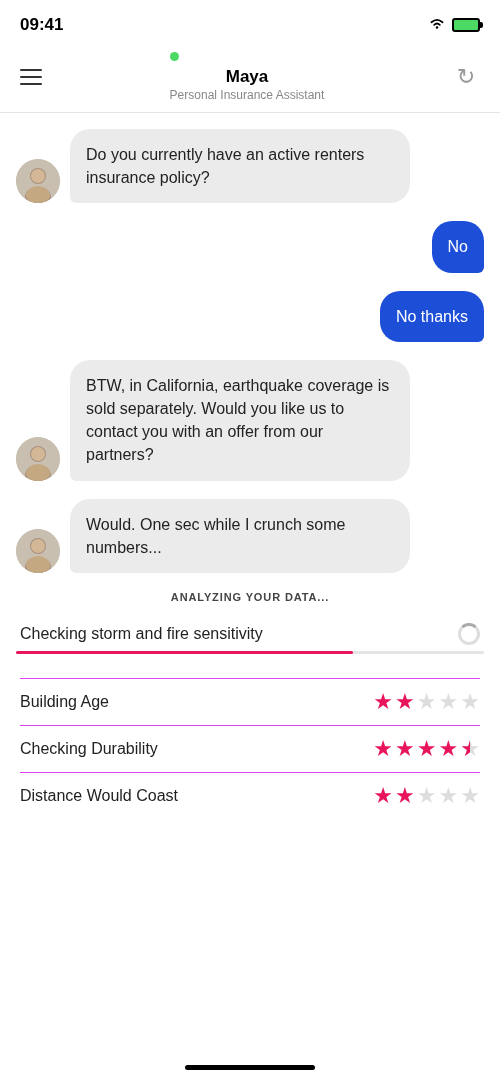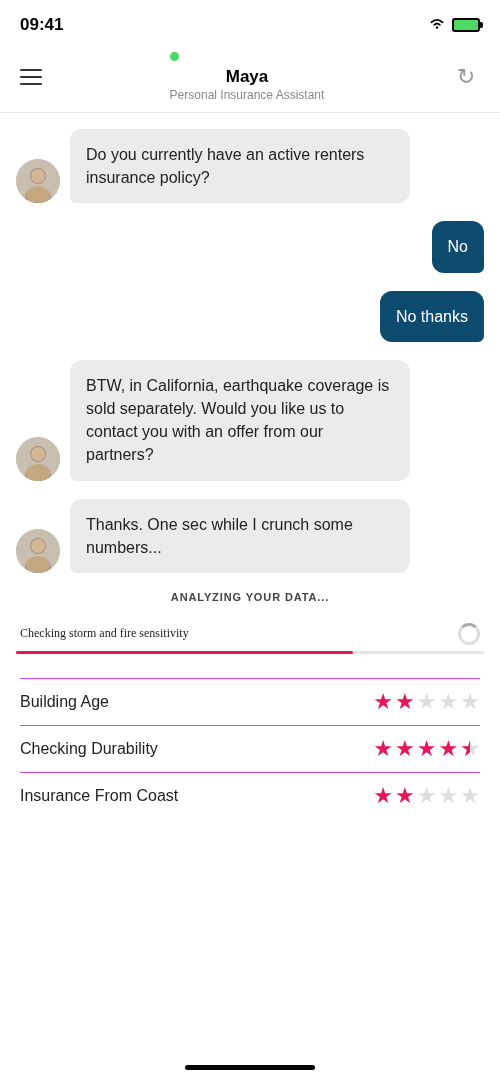--- a/index.html
+++ b/index.html
@@ -138,31 +138,31 @@
       display: flex;
       align-items: center;
       justify-content: center;
     }
     
     .avatar svg { width: 44px; height: 44px; }
 
     .bubble {
       max-width: 340px;
       padding: 14px 16px;
-      border-radius: 12px;
+      border-radius: 20px;
       font-size: 16px;
       line-height: 1.45;
       color: #222;
     }
     .bubble.left {
       background: #ebebeb;
       border-bottom-left-radius: 6px;
     }
     .bubble.right {
-      background: #0c4a6e;
+      background: #1d4ed8;
       color: #fff;
       border-bottom-right-radius: 6px;
     }
 
     
     .analyzing-label {
       text-align: center;
       font-size: 11px;
       font-weight: 700;
       letter-spacing: 0.08em;
@@ -172,23 +172,22 @@
 
     
     .checking-row {
       display: flex;
       align-items: center;
       justify-content: space-between;
       padding: 0 4px;
       margin-bottom: 6px;
     }
     .checking-label {
-      font-size: 12px;
+      font-size: 16px;
       color: #222;
-      font-family: Liberation Serif, serif;
     }
     .spinner {
       width: 22px;
       height: 22px;
       border: 3px solid #ddd;
       border-top-color: #aaa;
       border-radius: 50%;
       animation: spin 1s linear infinite;
     }
     @keyframes spin { to { transform: rotate(360deg); } }
@@ -327,21 +326,21 @@
     <div class="avatar">
       <svg viewBox="0 0 44 44" xmlns="http://www.w3.org/2000/svg">
         <circle cx="22" cy="22" r="22" fill="#c8bfb0"></circle>
         <circle cx="22" cy="17" r="8" fill="#a89080"></circle>
         <ellipse cx="22" cy="38" rx="13" ry="10" fill="#a89080"></ellipse>
         <circle cx="22" cy="17" r="7" fill="#d4b896"></circle>
         <ellipse cx="22" cy="36" rx="12" ry="9" fill="#c4a882"></ellipse>
       </svg>
     </div>
     <div class="bubble left">
-      <span>Thanks. One sec while I crunch some numbers...</span>
+      <span>Would. One sec while I crunch some numbers...</span>
     </div>
   </div>
 
   <div class="analyzing-label">ANALYZING YOUR DATA...</div>
 
   <div class="checking-row">
     <span class="checking-label">Checking storm and fire sensitivity</span>
     <div class="spinner"></div>
   </div>
 
@@ -367,21 +366,21 @@
       <div class="stars">
           <span class="star filled">★</span>
           <span class="star filled">★</span>
           <span class="star filled">★</span>
           <span class="star filled">★</span>
           <span style="font-size: 22px; position: relative; display: inline-block;"><span style="color:#ddd;font-size:22px;">★</span><span style="color:#e8145c;font-size:22px;position:absolute;left:0;top:0;width:50%;overflow:hidden;display:inline-block;">★</span></span>
         </div>
     </div>
 
     <div class="rating-row">
-      <span class="rating-label">Insurance From Coast</span>
+      <span class="rating-label">Distance Would Coast</span>
       <div class="stars">
         <span class="star filled">★</span>
         <span class="star filled">★</span>
         <span class="star empty">★</span>
         <span class="star empty">★</span>
         <span class="star empty">★</span>
       </div>
     </div>
 
   </div>

